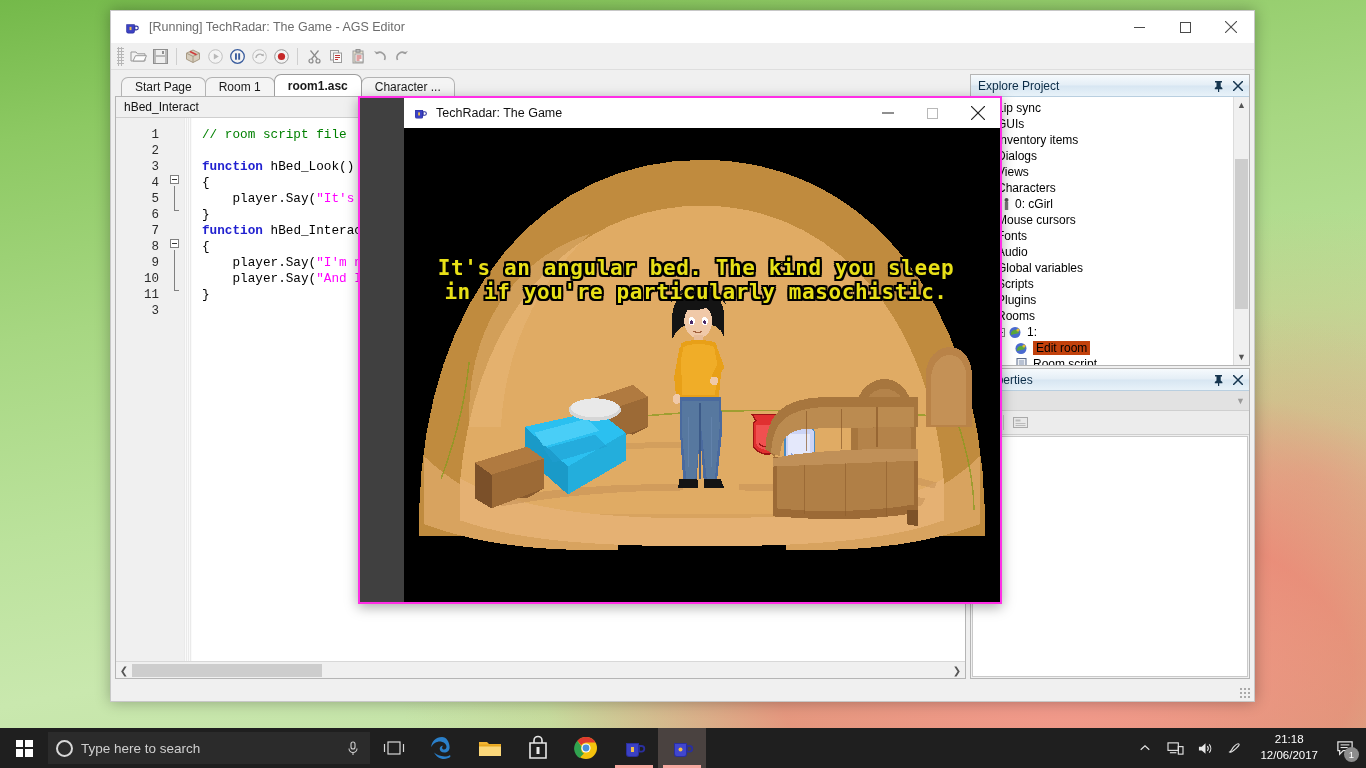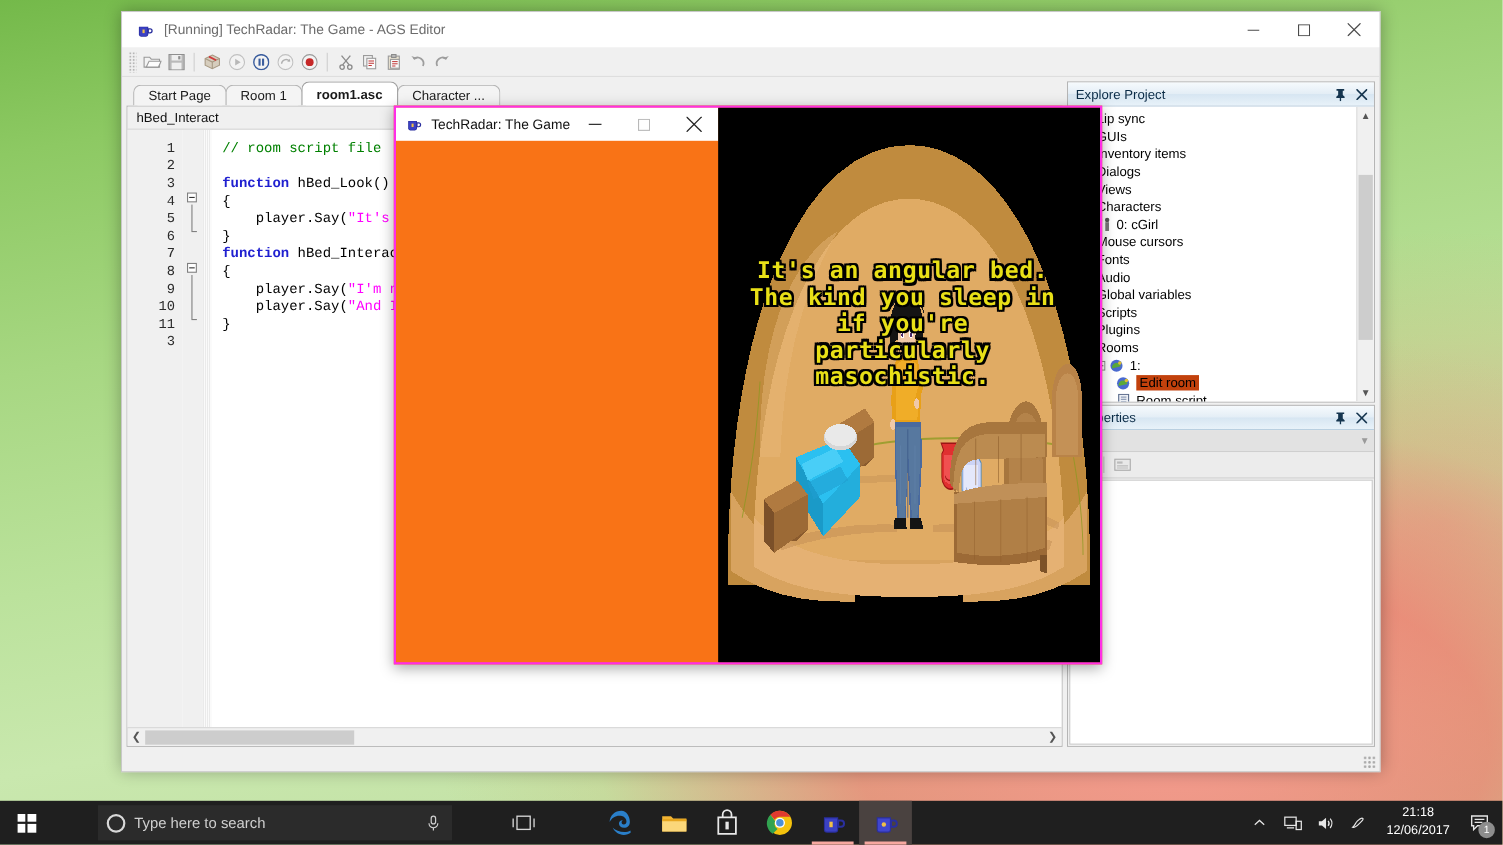--- a/index.html
+++ b/index.html
@@ -12,21 +12,21 @@
     position:relative;
     background:
       radial-gradient(ellipse 900px 520px at 78% 88%, rgba(247,150,140,0.95) 0%, rgba(243,120,110,0.70) 32%, rgba(205,190,120,0.22) 58%, rgba(0,0,0,0) 74%),
       radial-gradient(ellipse 620px 380px at 96% 62%, rgba(238,130,120,0.55) 0%, rgba(215,175,120,0.25) 45%, rgba(0,0,0,0) 70%),
       linear-gradient(170deg, #74b94a 0%, #8dc963 14%, #a7d782 34%, #bbe29c 54%, #c9e8ae 70%, #c2e0a4 86%, #b9d99b 100%);
   }
 
   
   #taskbar {
     position:absolute; left:0; bottom:0; width:1366px; height:40px;
-    background:#1f1f1f; display:flex; align-items:center; z-index:60;gap:41px;
+    background:#1f1f1f; display:flex; align-items:center; z-index:60;
   }
   .tb-start {
     width:48px; height:40px; display:flex; align-items:center; justify-content:center;
   }
   .winlogo { width:17px; height:17px; display:grid; grid-template-columns:1fr 1fr; grid-template-rows:1fr 1fr; gap:2px; }
   .winlogo i { background:#ffffff; display:block; }
   .tb-search {
     width:322px; height:32px; background:#2b2b2b; display:flex; align-items:center;
     padding:0 8px; gap:8px; position:relative;
   }
@@ -184,23 +184,24 @@
   .ags-status { height:18px; background:#f0f0f0; flex:none; position:relative; }
   .grip {
     position:absolute; right:3px; bottom:2px; width:12px; height:12px;
     background-image:radial-gradient(circle, #a9a9a9 1px, transparent 1.3px);
     background-size:4px 4px;
   }
 
   
   #game-window {
     position:absolute; left:358px; top:96px; width:644px; height:508px; z-index:40;
-    border:2px solid #ff2ee6; background:#f97316;
-    display:flex; flex-direction:row;
+    border:2px solid #ff2ee6; background:#404040;
+    display:flex; flex-direction:column;
     box-shadow:0 3px 12px rgba(0,0,0,0.35);
+    padding-left:44px;
   }
   .game-titlebar {
     height:30px; background:#fff; display:flex; align-items:center; flex:none;
   }
   .game-ico { width:16px; height:16px; margin-left:8px; flex:none; }
   .game-title { font-size:12.5px; color:#111; margin-left:8px; }
   .gw-btns { margin-left:auto; display:flex; }
   .gwbtn { width:45px; height:30px; display:flex; align-items:center; justify-content:center; }
   .game-canvas { flex:1; position:relative; overflow:hidden; background:#000; }
   .game-canvas svg { display:block; width:100%; height:100%; }

